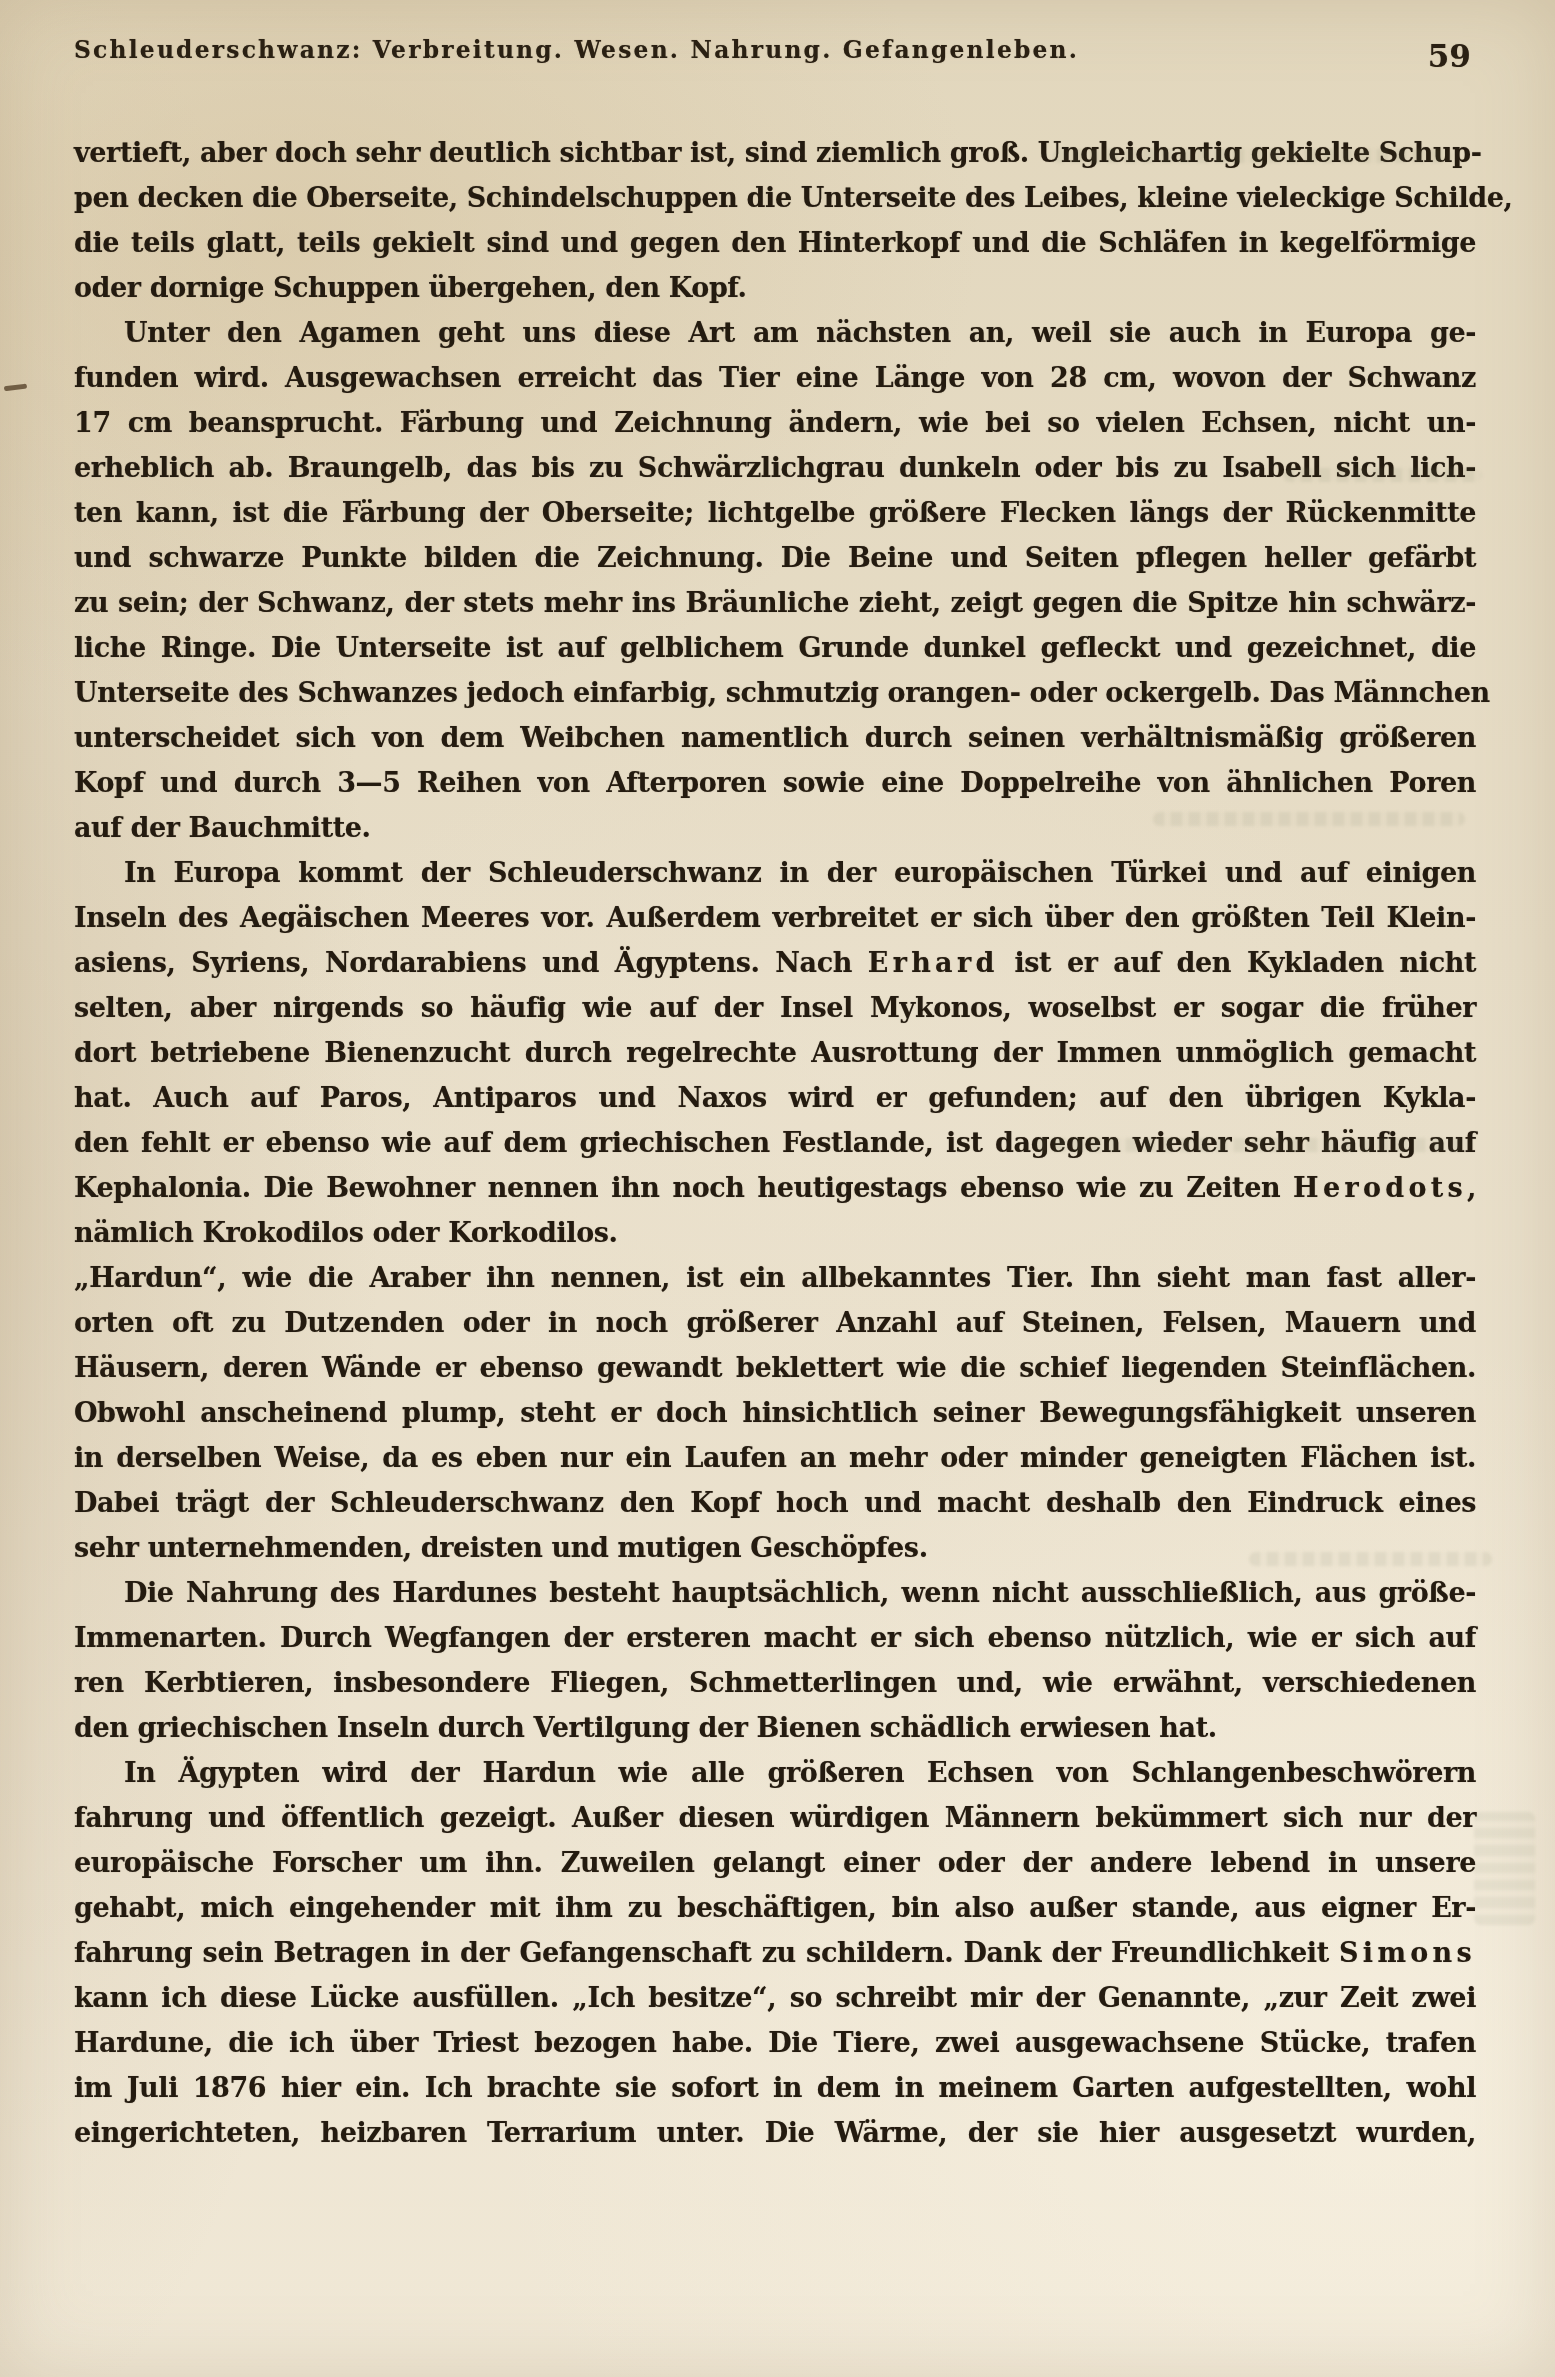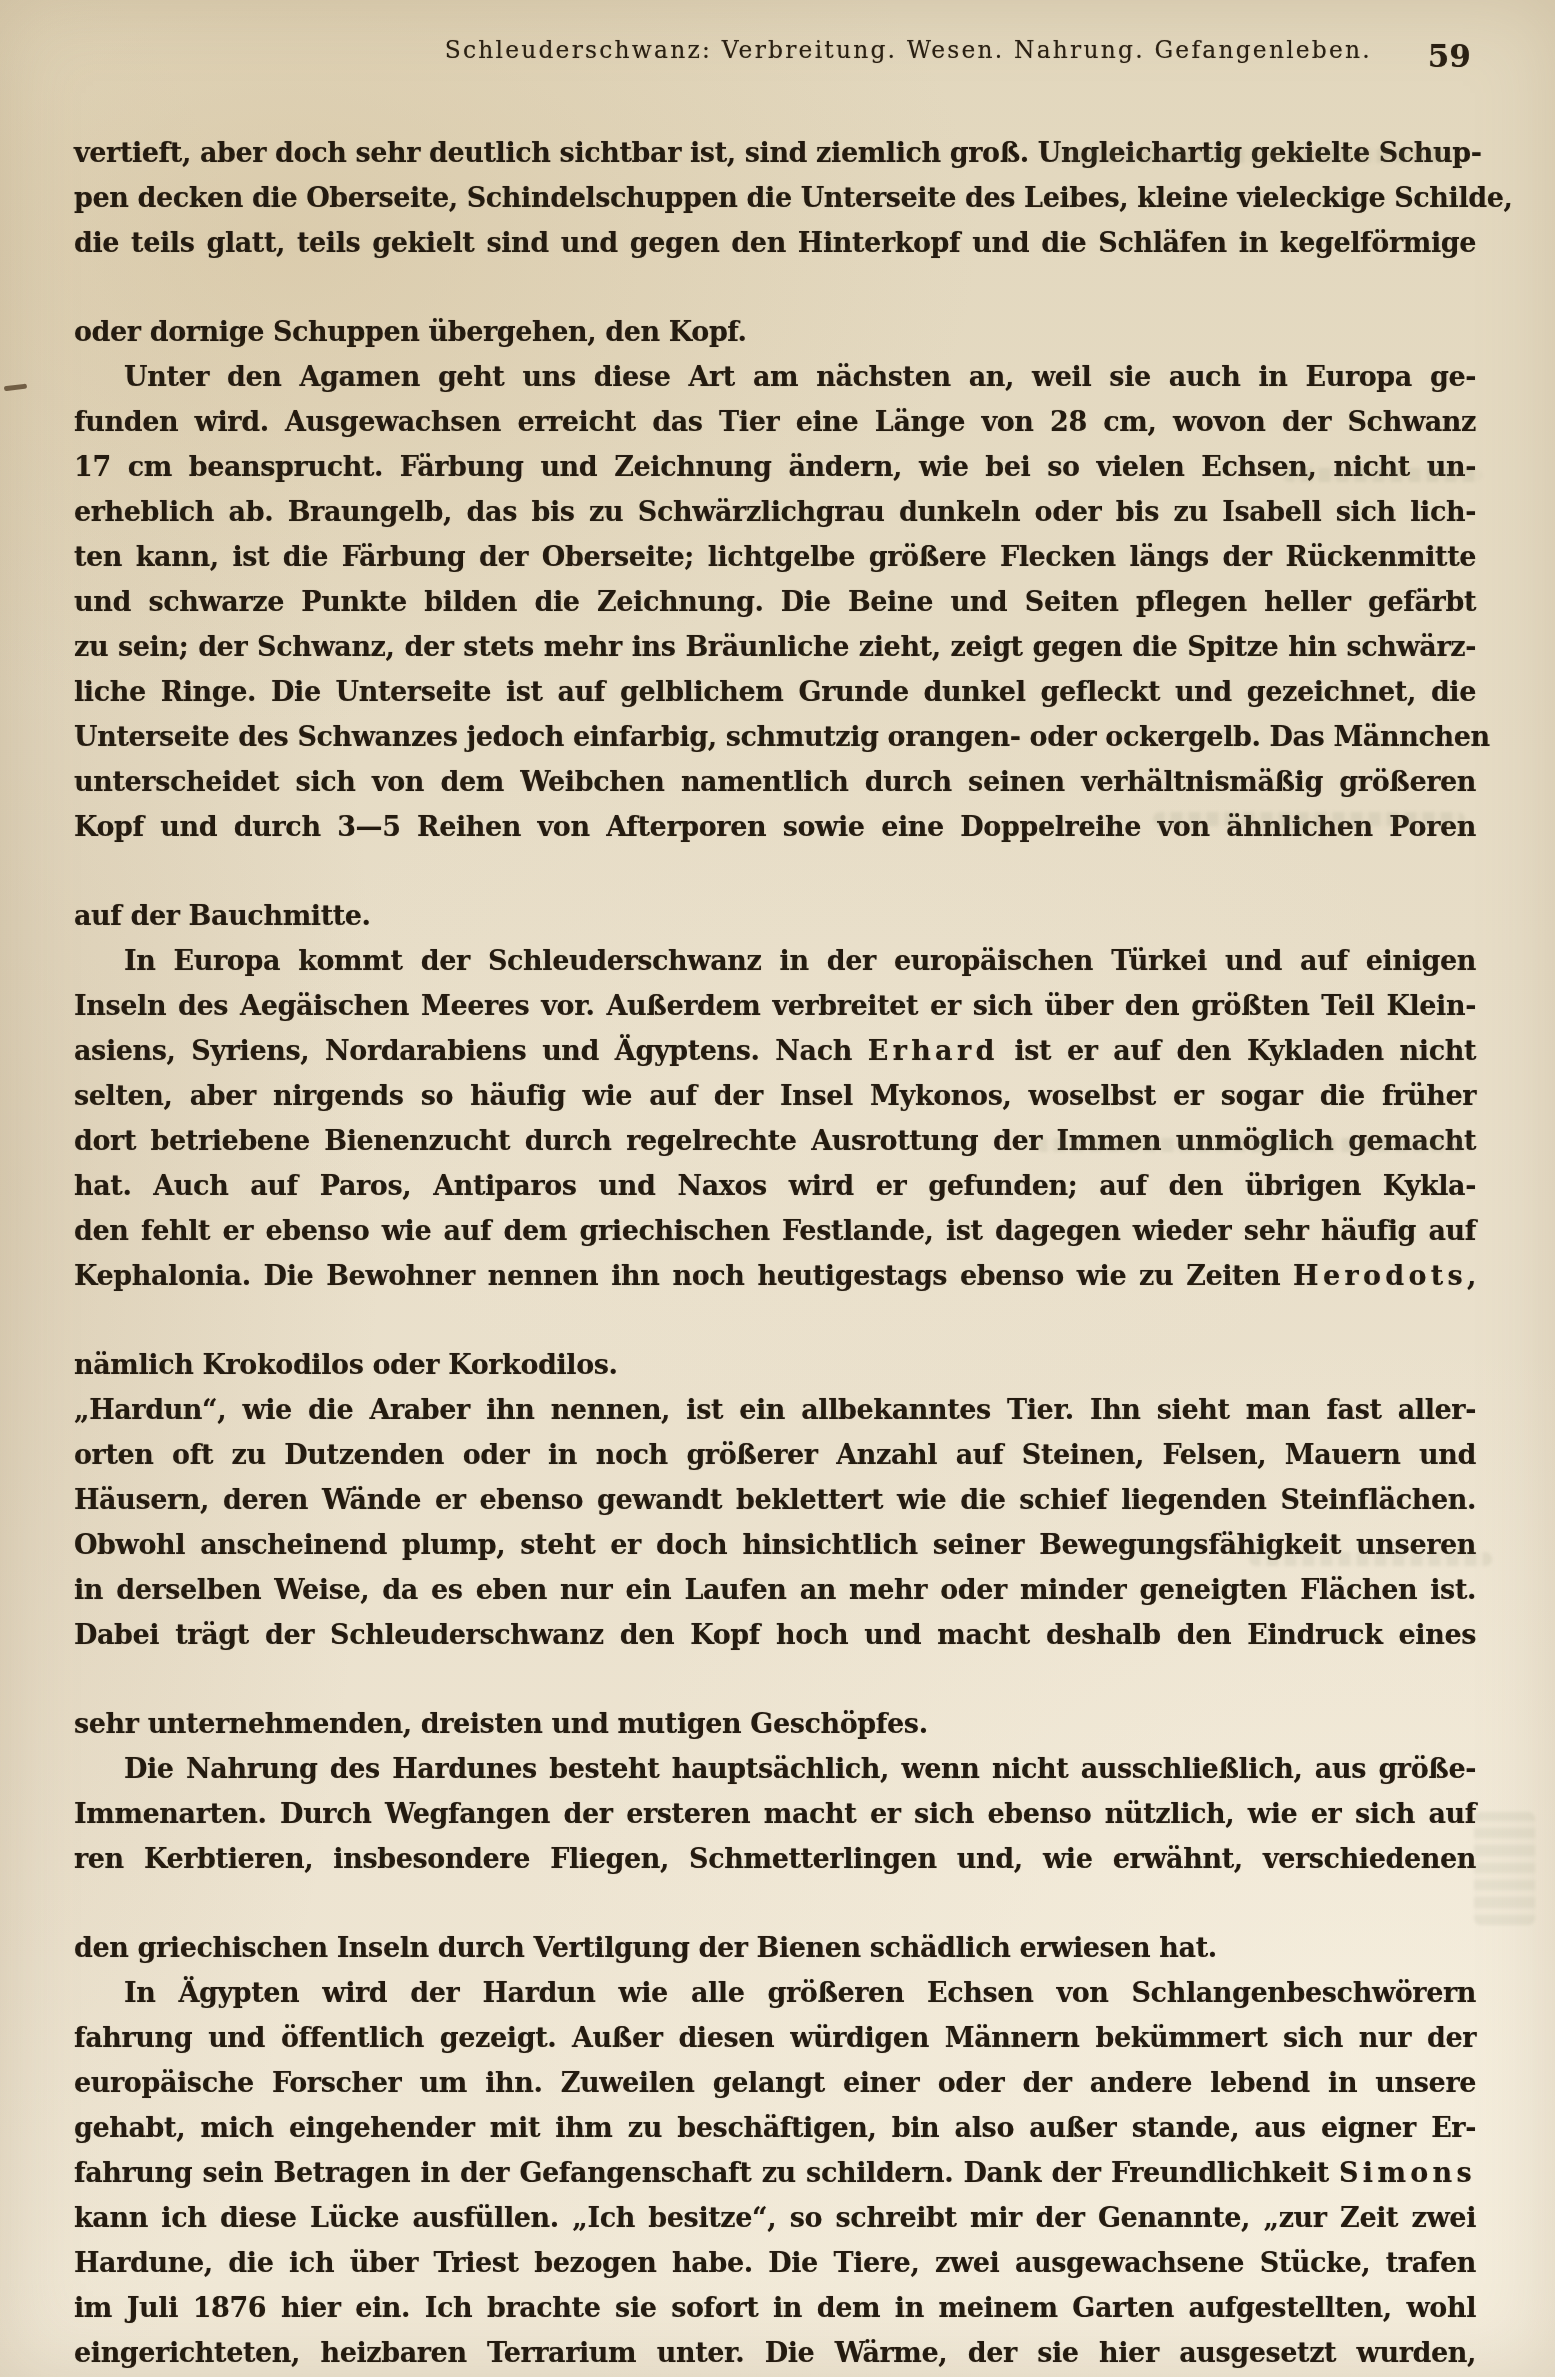--- a/index.html
+++ b/index.html
@@ -30,23 +30,23 @@
     left: 74px;
     top: 36px;
     width: 1402px;
     height: 42px;
   }
   .running-title {
     position: absolute;
     left: 0;
     right: 104px;
     top: 0;
-    text-align: right;
+    text-align: left;
     font-size: 23.4px;
-    font-weight: 400;
+    font-weight: 700;
     letter-spacing: 2.2px;
     white-space: nowrap;
     color: #2a2013;
     text-shadow: 0 0 0.9px rgba(40,28,12,0.45);
   }
   .page-number {
     position: absolute;
     right: 5.2px;
     top: 1.7px;
     font-size: 31px;
@@ -72,21 +72,20 @@
     height: 45px;
     line-height: 45px;
     text-align: justify;
     text-align-last: justify;
     white-space: nowrap; 
     overflow: visible;
   }
   .pline.short {
     text-align: left;
     text-align-last: left;
-    margin-top: 44px;
   }
   .pline.indent { text-indent: 50px; }
   .sperr { letter-spacing: 4.3px; margin-top: 20px; }
 
   
   .fleck {
     position: absolute;
     left: 3.5px;
     top: 385px;
     width: 22.5px;

